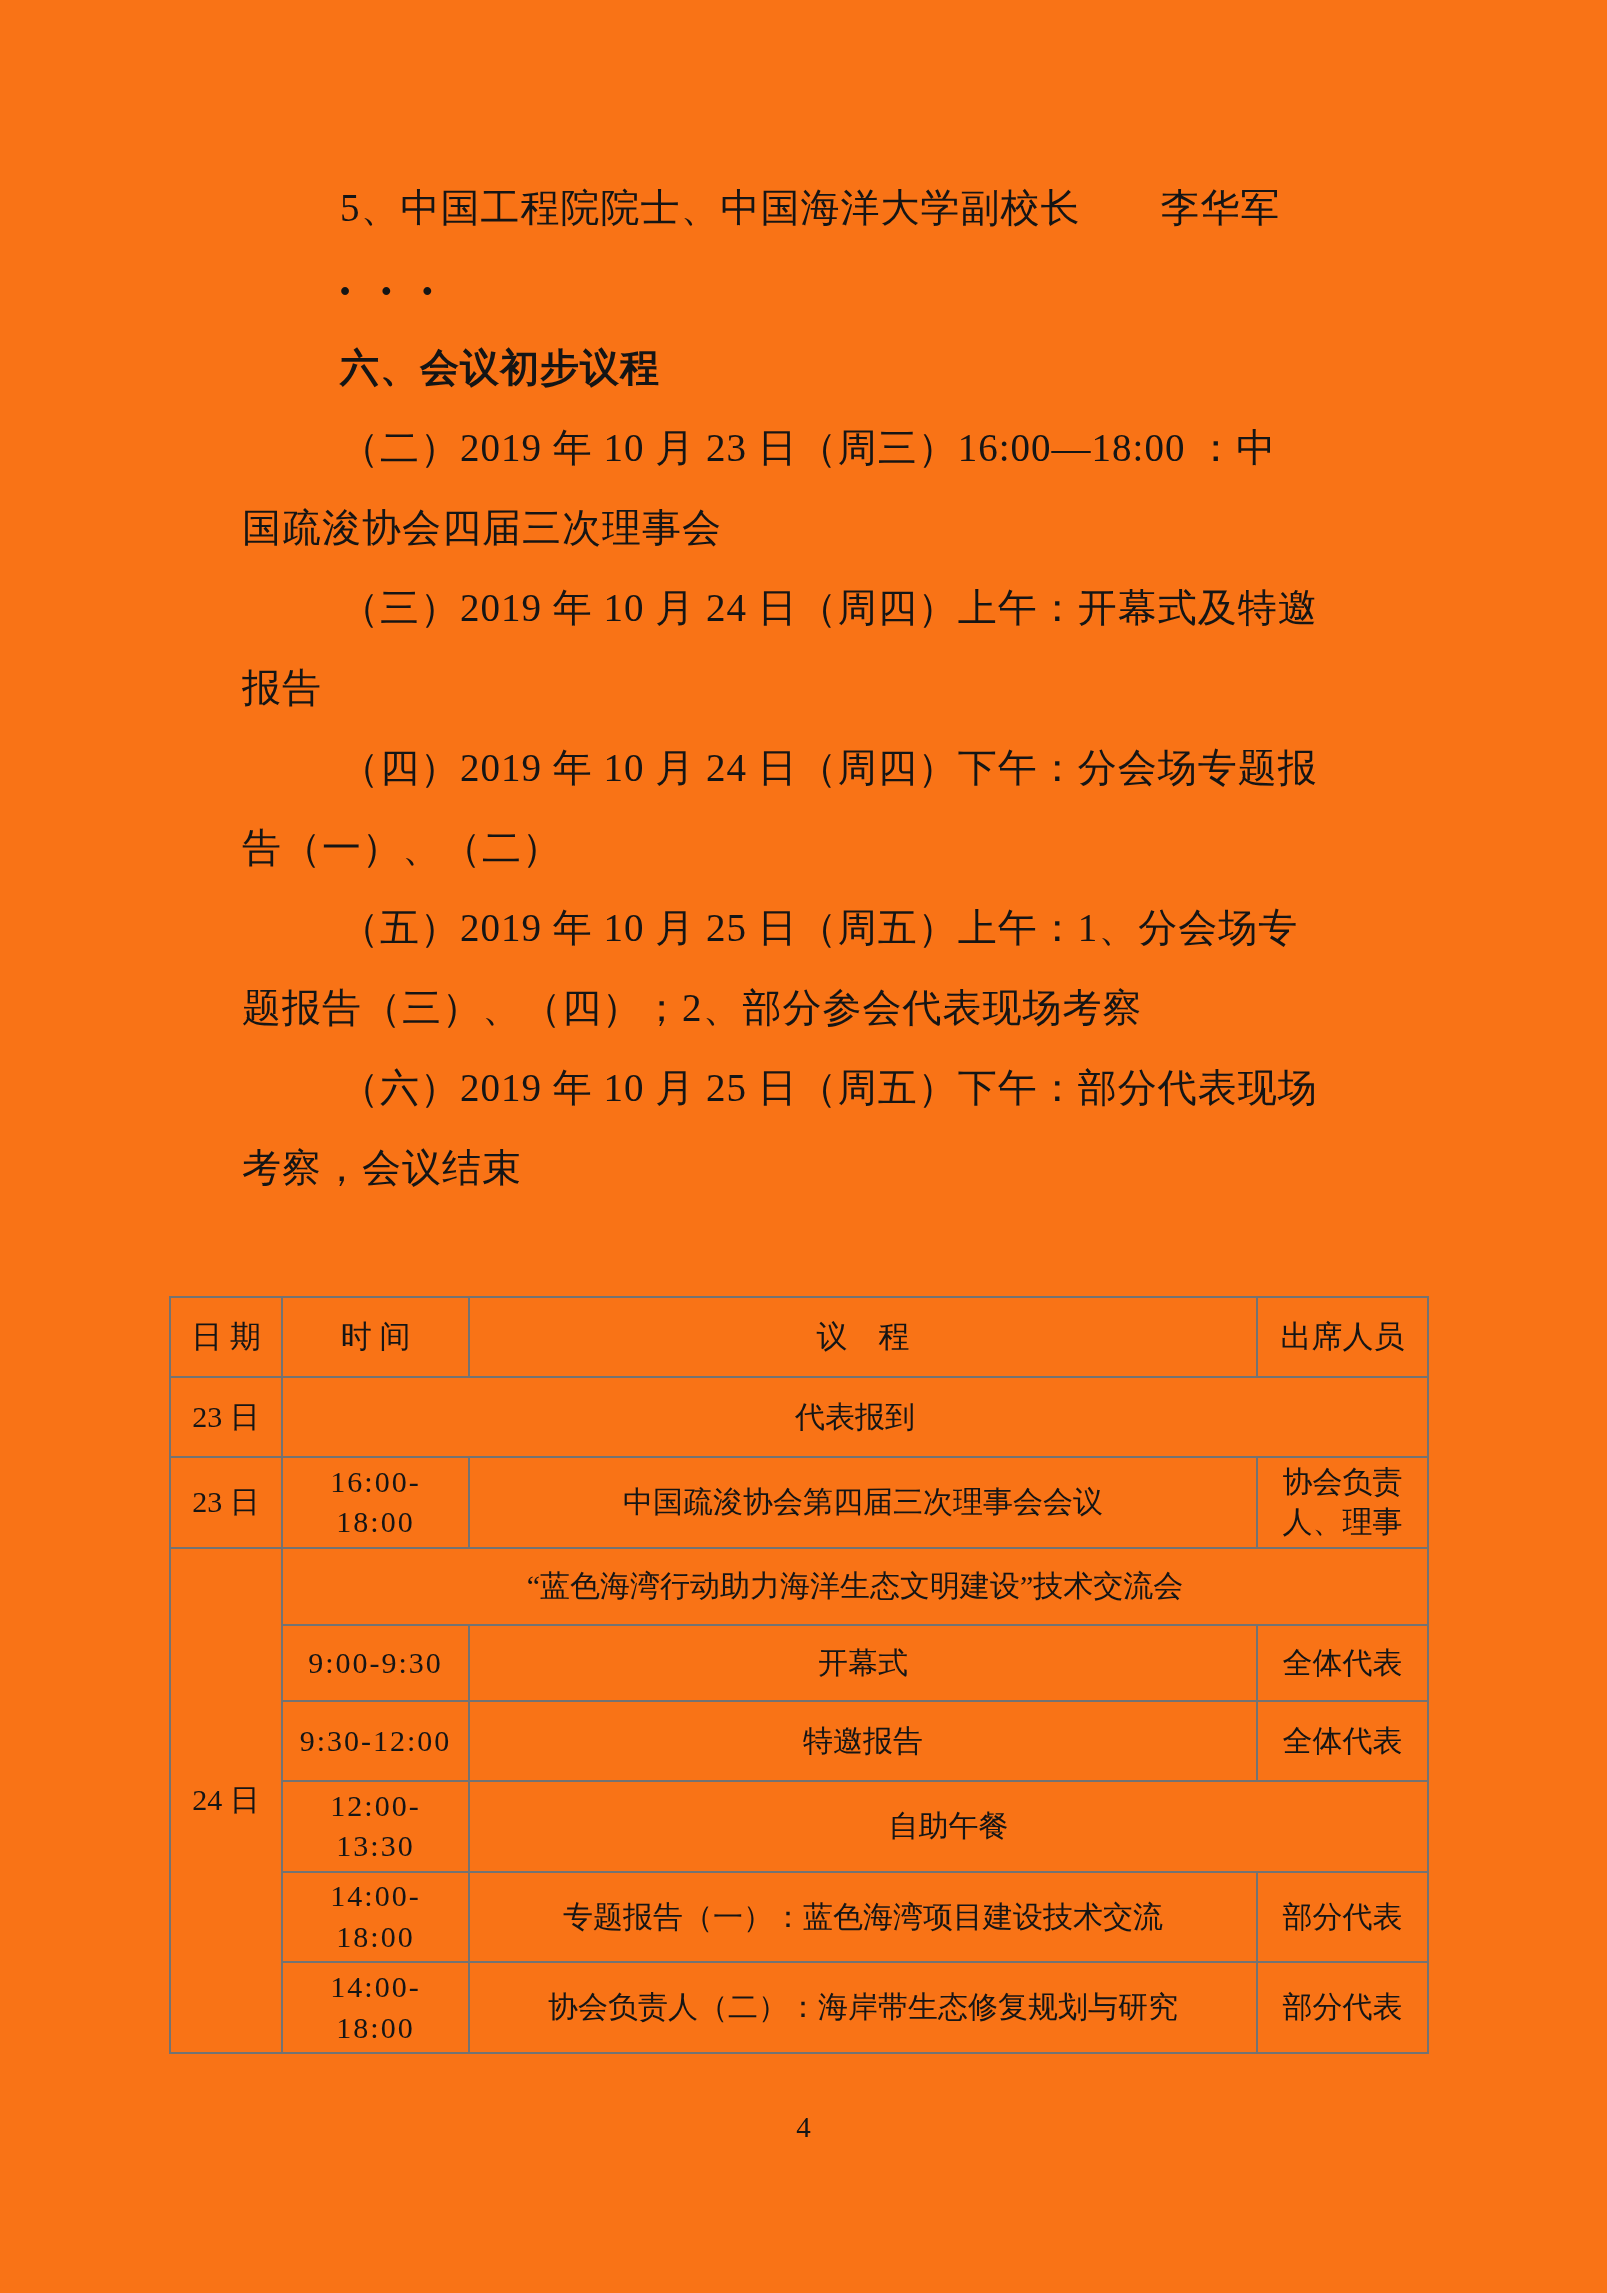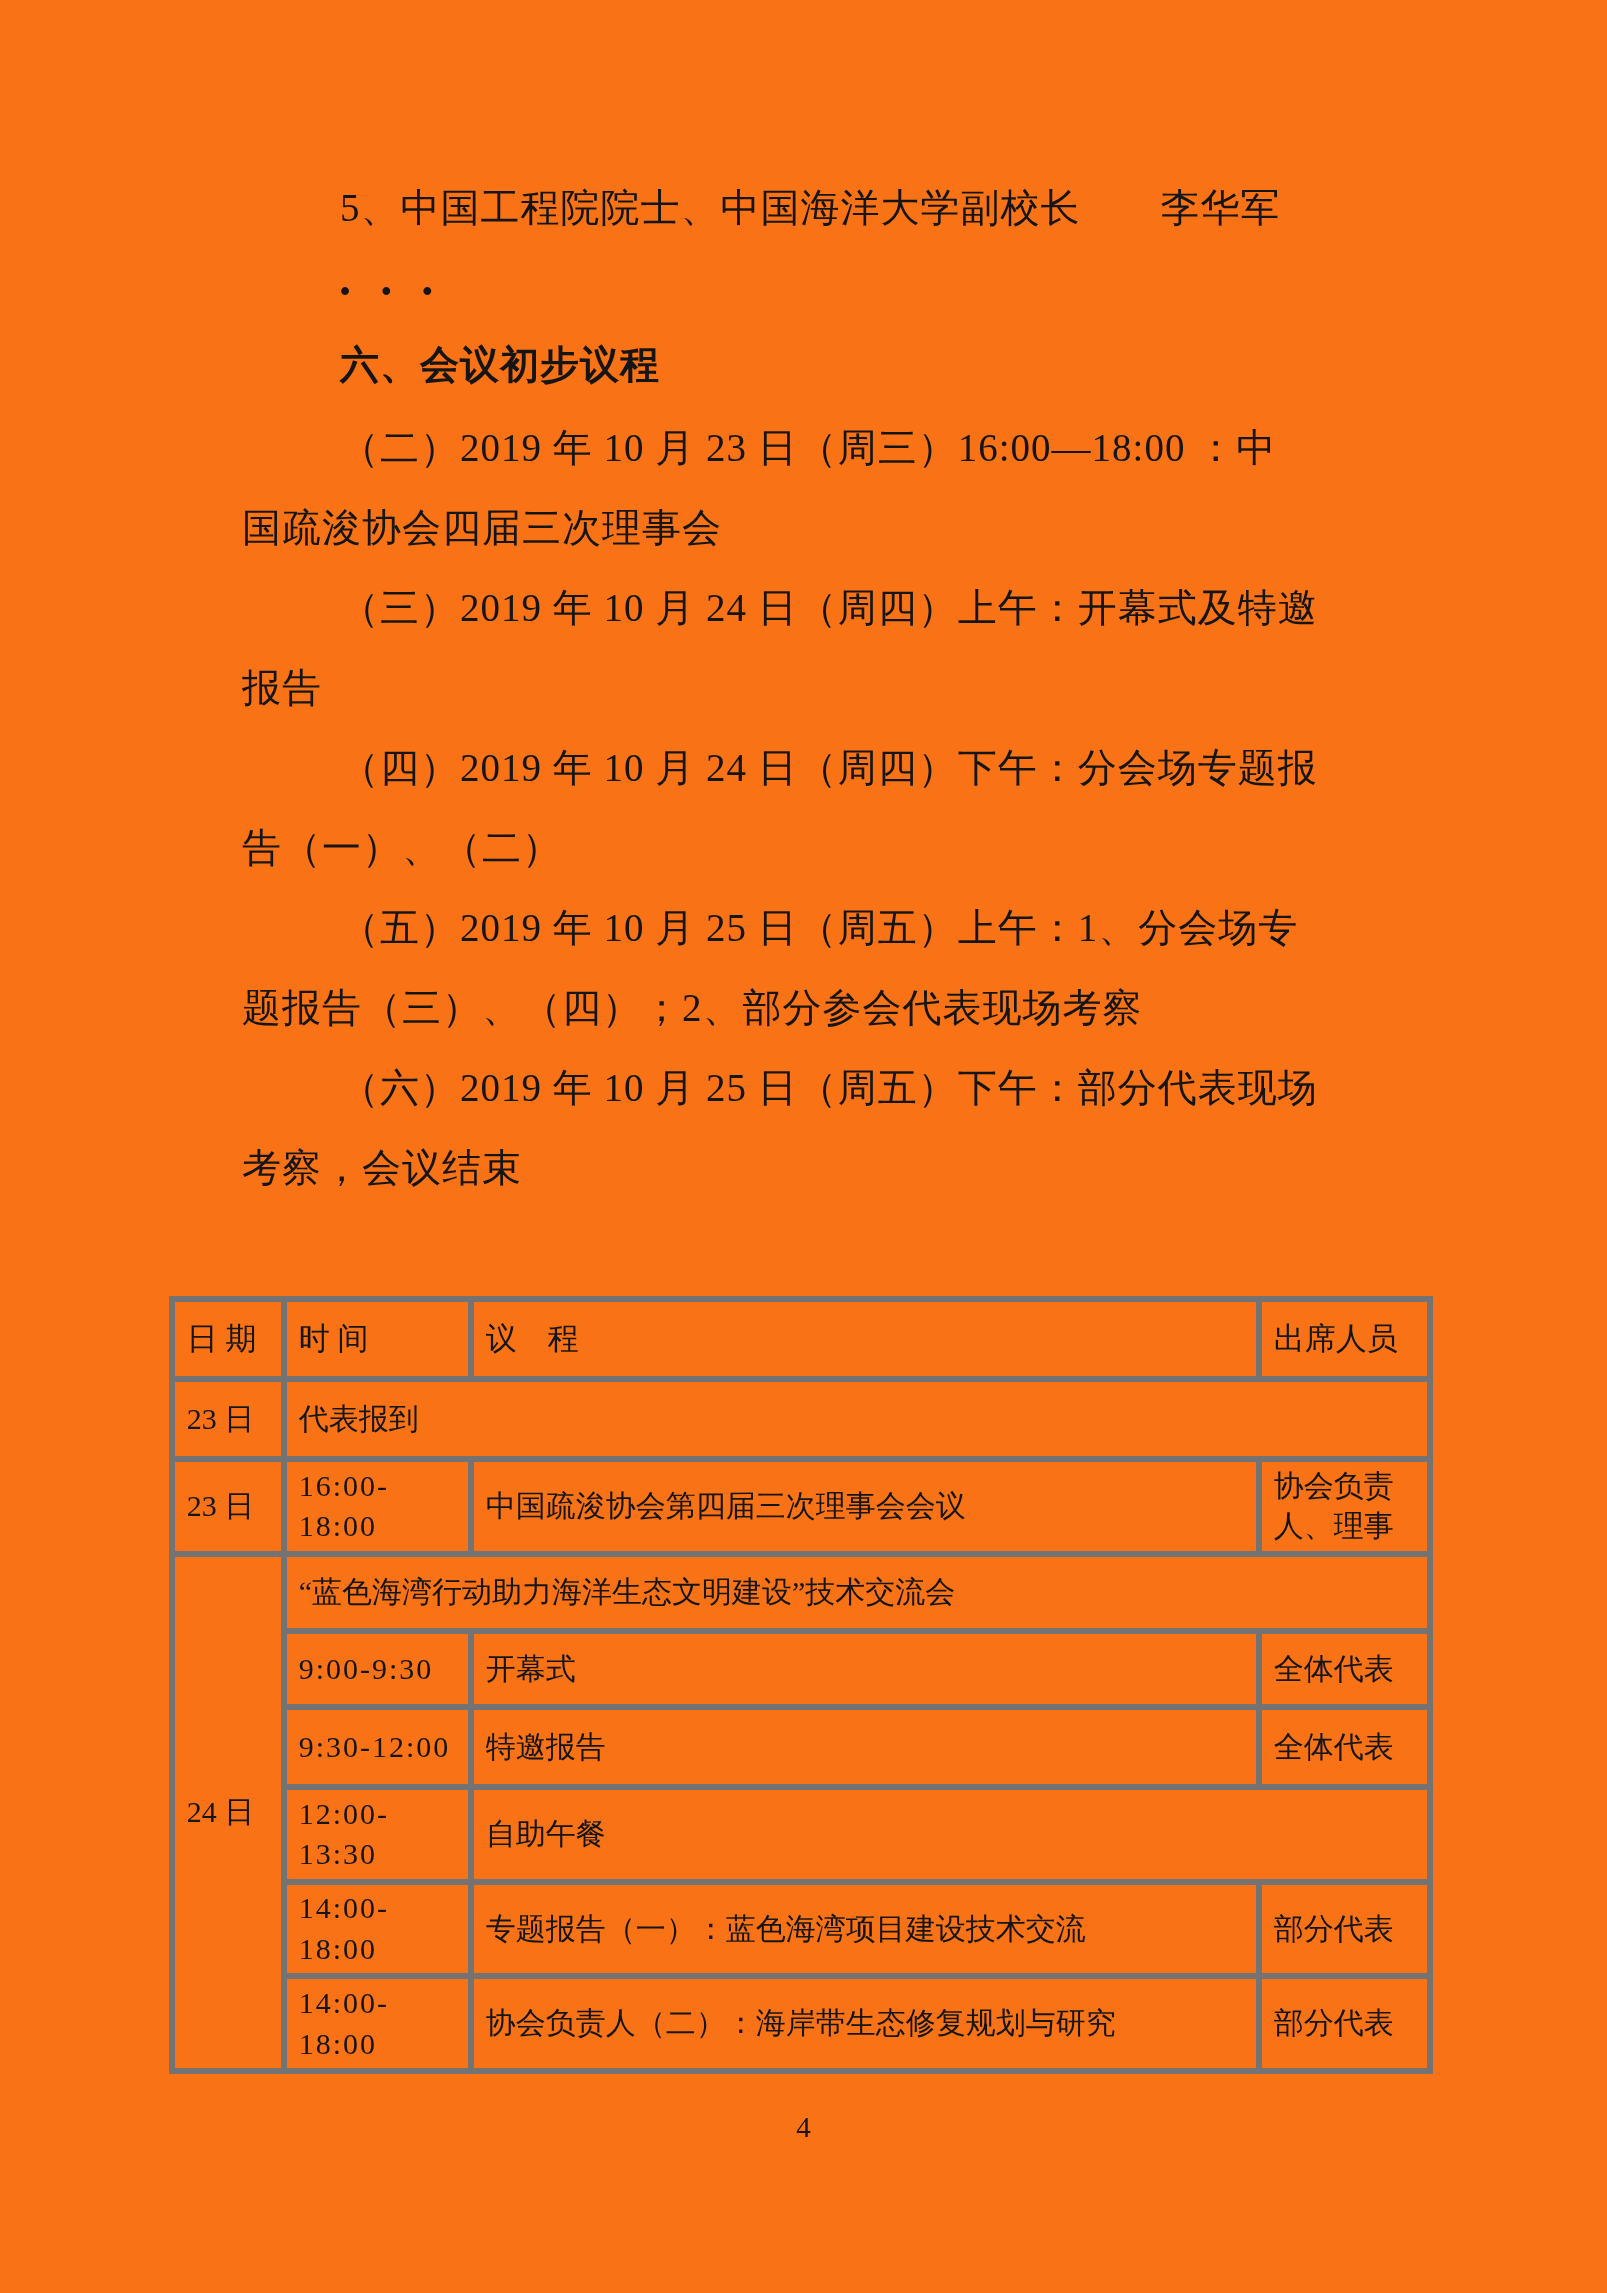--- a/index.html
+++ b/index.html
@@ -17,40 +17,40 @@
     left: 242px;
     top: 168px;
     width: 1200px;
     font-size: 39px;
     line-height: 80px;
     letter-spacing: 1px;
   }
   .line { white-space: pre; height: 80px; }
   .line.indent { padding-left: 98px; }
   .hei {
-    font-family: Liberation Mono, monospace;
+    font-family: Liberation Serif, serif;
     font-weight: 700;
   }
   .dots {
     font-size: 29px;
     font-weight: 700;
     letter-spacing: 31px;
   }
   table.agenda {
     position: absolute;
     left: 169px;
     top: 1296px;
     width: 1258px;
     border-collapse: collapse;
     table-layout: fixed;
     border: 2.9px solid #1a1a1a;
   }
   table.agenda th, table.agenda td {
-    border: 6px solid #737373;
-    text-align: left;
+    border: 2px solid #737373;
+    text-align: center;
     vertical-align: middle;
     padding: 3.9px 11.7px;
     font-size: 30px;
     font-weight: 400;
     line-height: 1.35;
     overflow: hidden;
   }
   table.agenda th { font-size: 31px; }
   td.cell-hei {
     font-family: Liberation Serif, serif;

